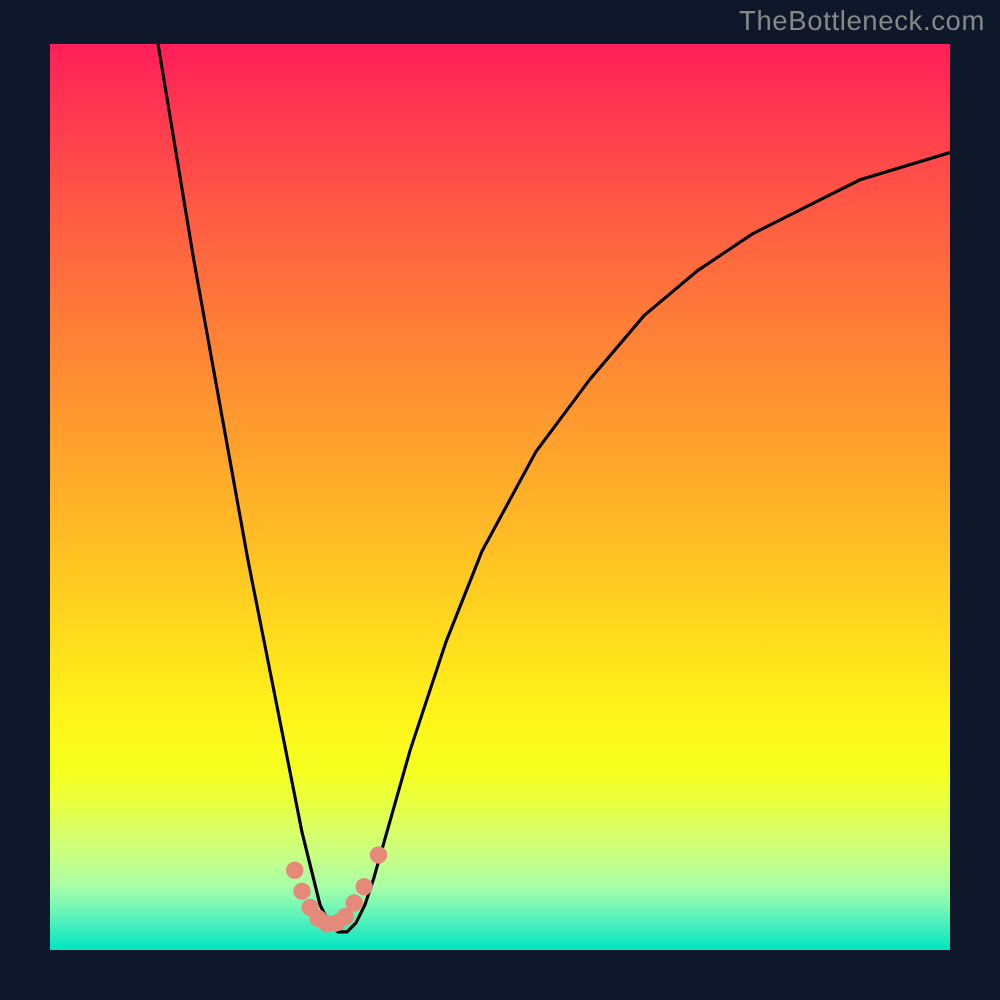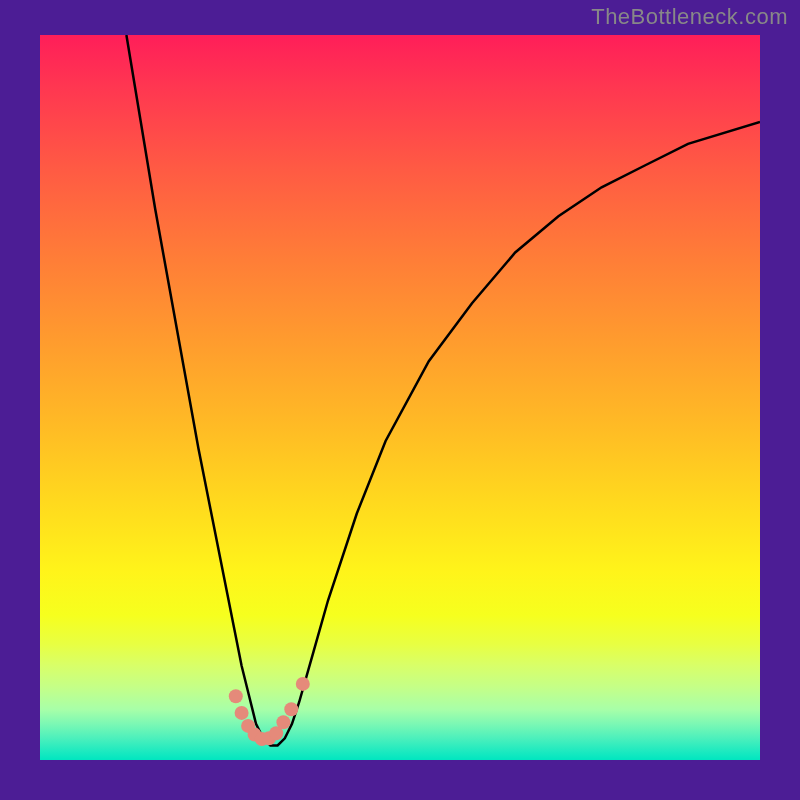--- a/index.html
+++ b/index.html
@@ -8,21 +8,21 @@
     width: 800px;
     height: 800px;
     background: #000;
     overflow: hidden;
     font-family: Arial, Helvetica, sans-serif;
   }
   .outer {
     position: relative;
     width: 800px;
     height: 800px;
-    background: #4c1d95;
+    background: #0f172a;
   }
   .watermark {
     position: absolute;
     top: 4px;
     right: 12px;
     color: #888;
     font-size: 22px;
     letter-spacing: 0.5px;
     z-index: 10;
   }

